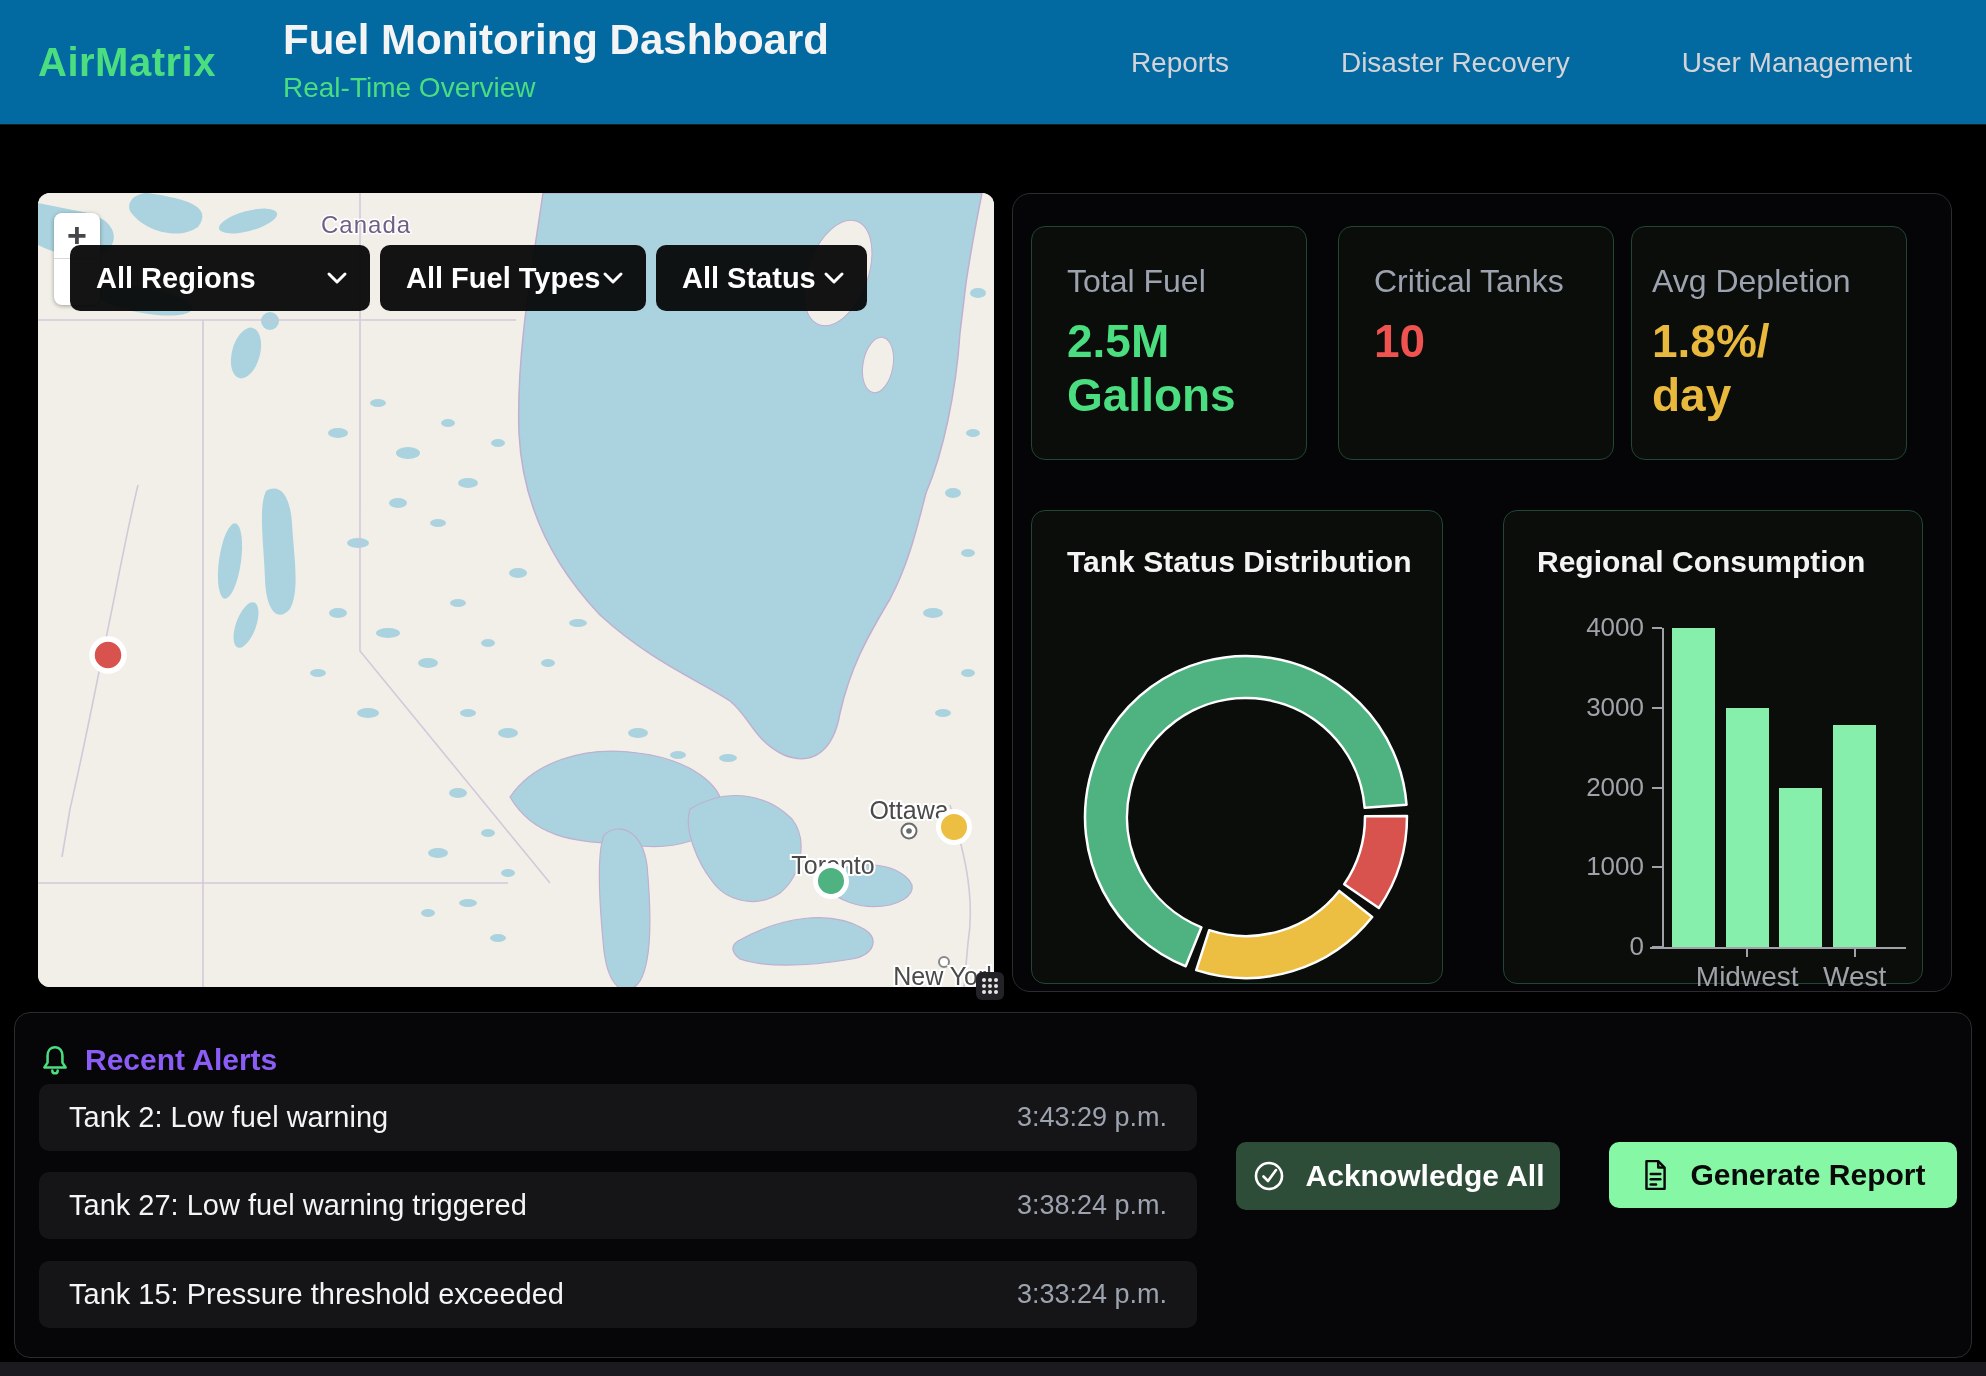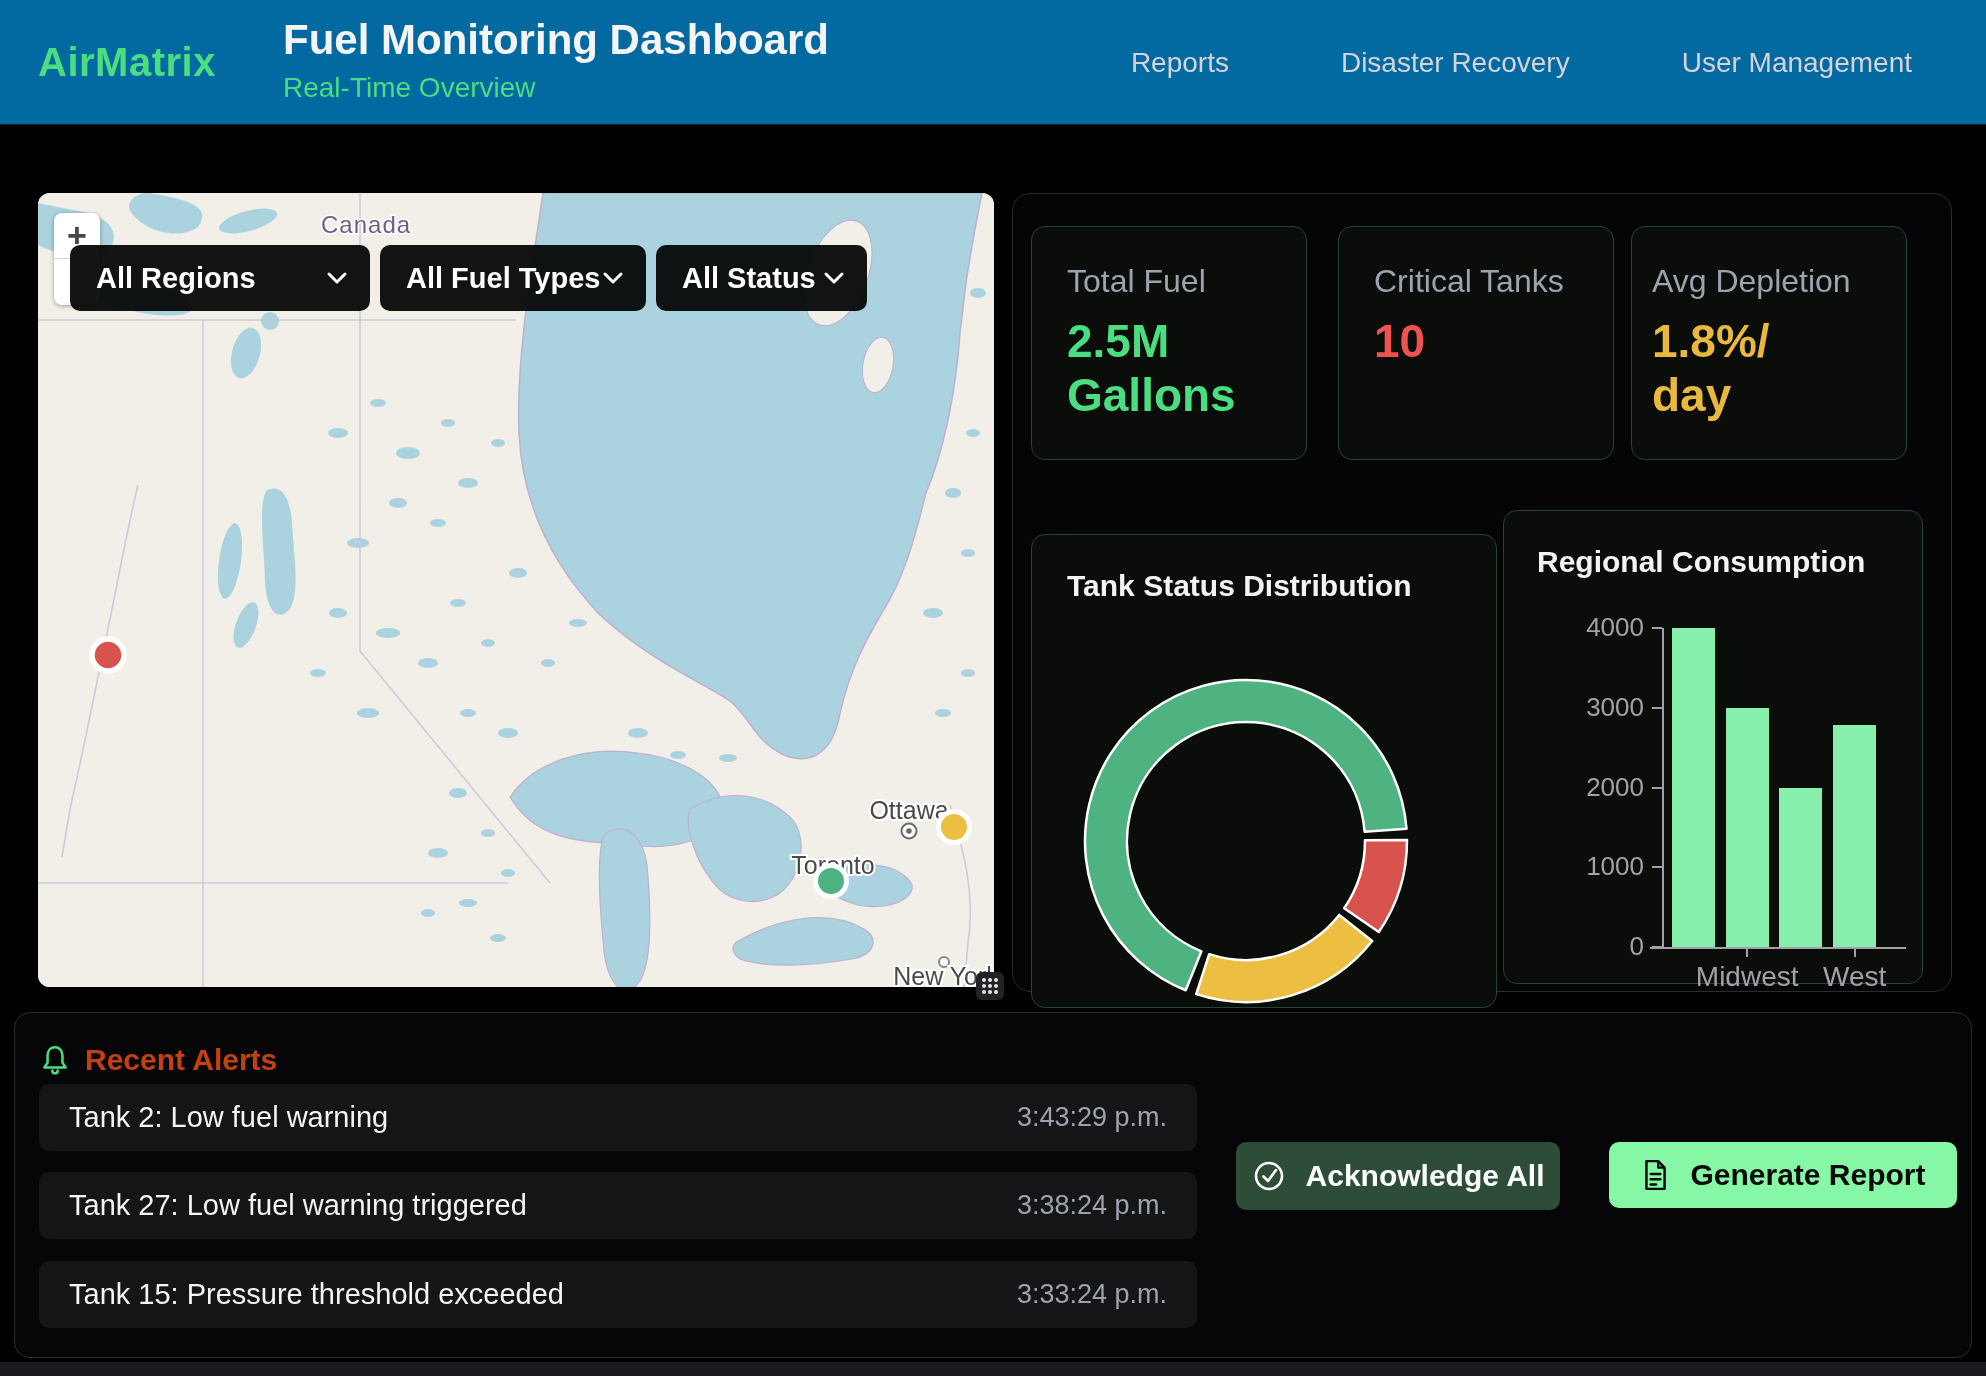--- a/index.html
+++ b/index.html
@@ -41,21 +41,21 @@
 
   .bar-plot { position:absolute; left:160px; top:117px; width:238px; height:319px; }
   .axis { position:absolute; background:#a1a1aa; }
   .ytick-label { position:absolute; width:70px; text-align:right; font-size:26px; color:#a1a1aa; }
   .xtick-label { position:absolute; width:150px; text-align:center; font-size:28px; color:#a1a1aa; }
   .bar { position:absolute; background:#86efac; }
 
   
   .alerts-panel { position:absolute; left:14px; top:1012px; width:1958px; height:346px; background:#060608; border:1px solid #2c2c30; border-radius:16px; }
   .alerts-header { position:absolute; left:24px; top:30px; display:flex; align-items:center; gap:14px; }
-  .alerts-title { font-size:30px; font-weight:700; color:#c2410c; }
+  .alerts-title { font-size:30px; font-weight:700; color:#8b5cf6; }
   .alert-row { position:absolute; left:24px; width:1158px; height:67px; background:#151518; border-radius:10px;
                display:flex; align-items:center; justify-content:space-between; padding:0 30px; }
   .alert-msg { font-size:29px; color:#f4f4f5; }
   .alert-time { font-size:27px; color:#9ca3af; }
   .btn { position:absolute; top:129px; border-radius:10px; display:flex; align-items:center; justify-content:center; gap:20px; cursor:pointer; }
   .btn-ack { left:1221px; width:324px; height:68px; background:#2d4d38; color:#fff; font-size:30px; font-weight:700; }
   .btn-report { left:1594px; width:348px; height:66px; background:#86f7a5; color:#0a0a0a; font-size:30px; font-weight:700; }
 
   .bottom-strip { position:absolute; left:0; top:1362px; width:1986px; height:14px; background:#1b1b1f; }
 
@@ -221,21 +221,21 @@
     </div>
     <div class="stat-card" style="left:325px;">
       <div class="stat-label">Critical Tanks</div>
       <div class="stat-value" style="color:#ef5350;">10</div>
     </div>
     <div class="stat-card" style="left:618px;padding-left:20px;">
       <div class="stat-label">Avg Depletion</div>
       <div class="stat-value" style="color:#e8b93d; width:135px;">1.8%/day</div>
     </div>
 
-    <div class="chart-card" style="left:18px; width:466px;margin-top:24px;">
+    <div class="chart-card" style="left:18px; width:412px;">
       <div class="chart-title">Tank Status Distribution</div>
       <svg id="donut-svg" width="421" height="474" viewBox="0 0 421 474">
           <path d="M153.68833846003815,455.27660058525277 A161,161 0 1 1 374.5254931085342,293.6482364715822 L332.6492775150035,296.8704356529086 A119,119 0 1 0 169.42181538350647,416.3348786934477 Z" fill="#4fb281" stroke="#fff" stroke-width="2.5" stroke-linejoin="round"></path>
           <path d="M374.99607654356856,304.87601709202823 A161,161 0 0 1 346.8432732228056,396.95968755141496 L312.1885062951171,373.2310734075676 A119,119 0 0 0 332.99710005394195,305.16923002454257 Z" fill="#d9534e" stroke="#fff" stroke-width="2.5" stroke-linejoin="round"></path>
           <path d="M340.17464662946014,406.00479262480803 A161,161 0 0 1 164.2482639056335,459.1200991235197 L177.2269776693813,419.1757254391233 A119,119 0 0 0 307.2595214217749,379.916585853119 Z" fill="#ecbe41" stroke="#fff" stroke-width="2.5" stroke-linejoin="round"></path>
         </svg>
     </div>
 
     <div class="chart-card" style="left:490px; width:420px;">
       <div class="chart-title" style="left:33px;">Regional Consumption</div>

